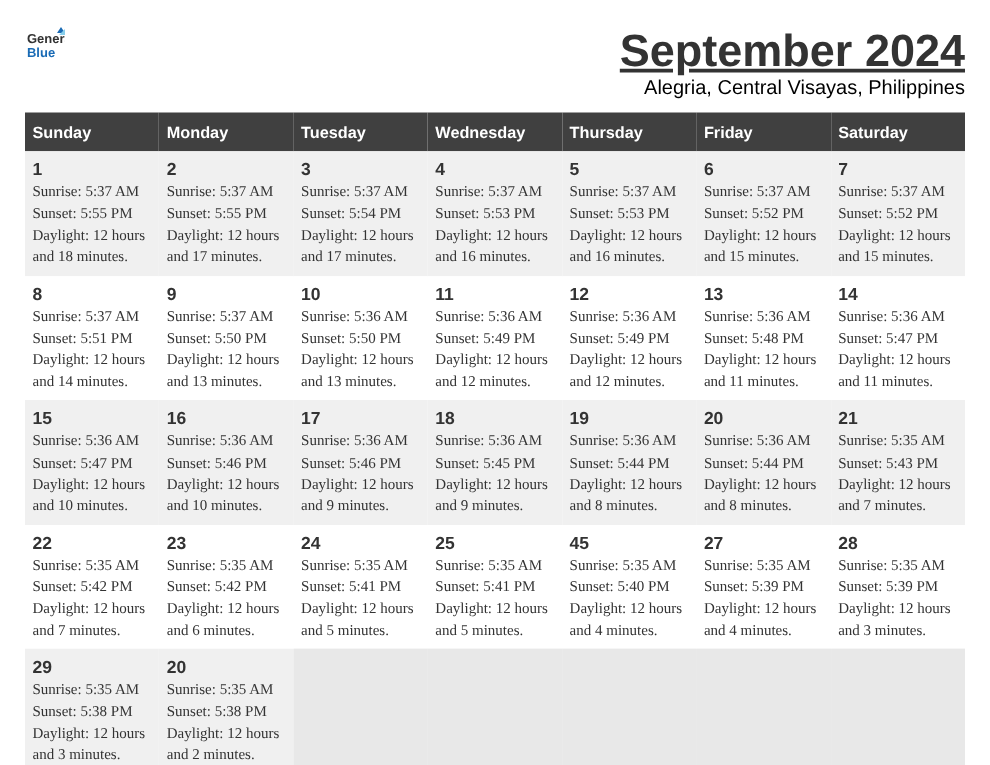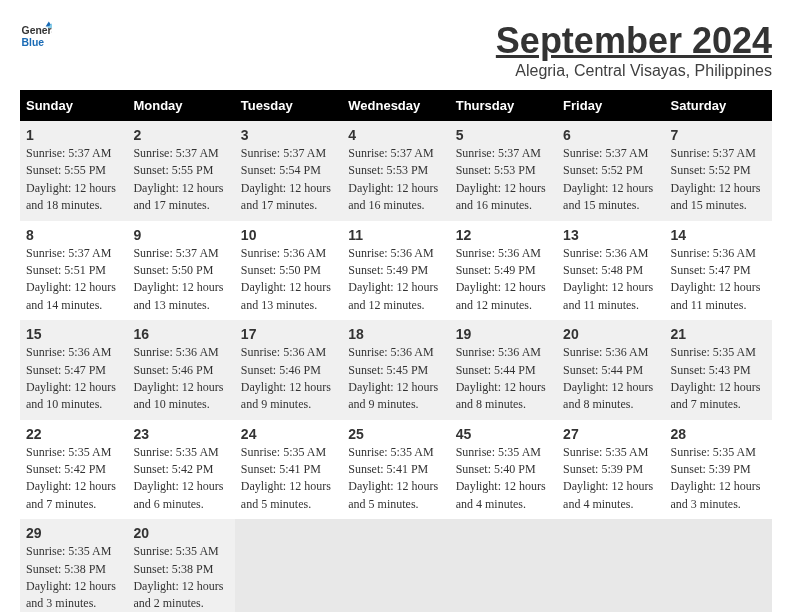--- a/index.html
+++ b/index.html
@@ -29,29 +29,29 @@
       text-align: right;
     }
     .month-title {
       font-size: 36px;
       font-weight: bold;
       color: #333;
       text-decoration: underline;
     }
     .location-title {
       font-size: 16px;
-      color: #404040;
+      color: #000000;
     }
     table {
       width: 100%;
       border-collapse: collapse;
       font-size: 11px;
     }
     thead tr {
-      background-color: #000000;
+      background-color: #404040;
       color: white;
     }
     thead th {
       padding: 8px 6px;
       text-align: left;
       font-size: 13px;
       font-weight: bold;
     }
     tbody tr {
       vertical-align: top;

